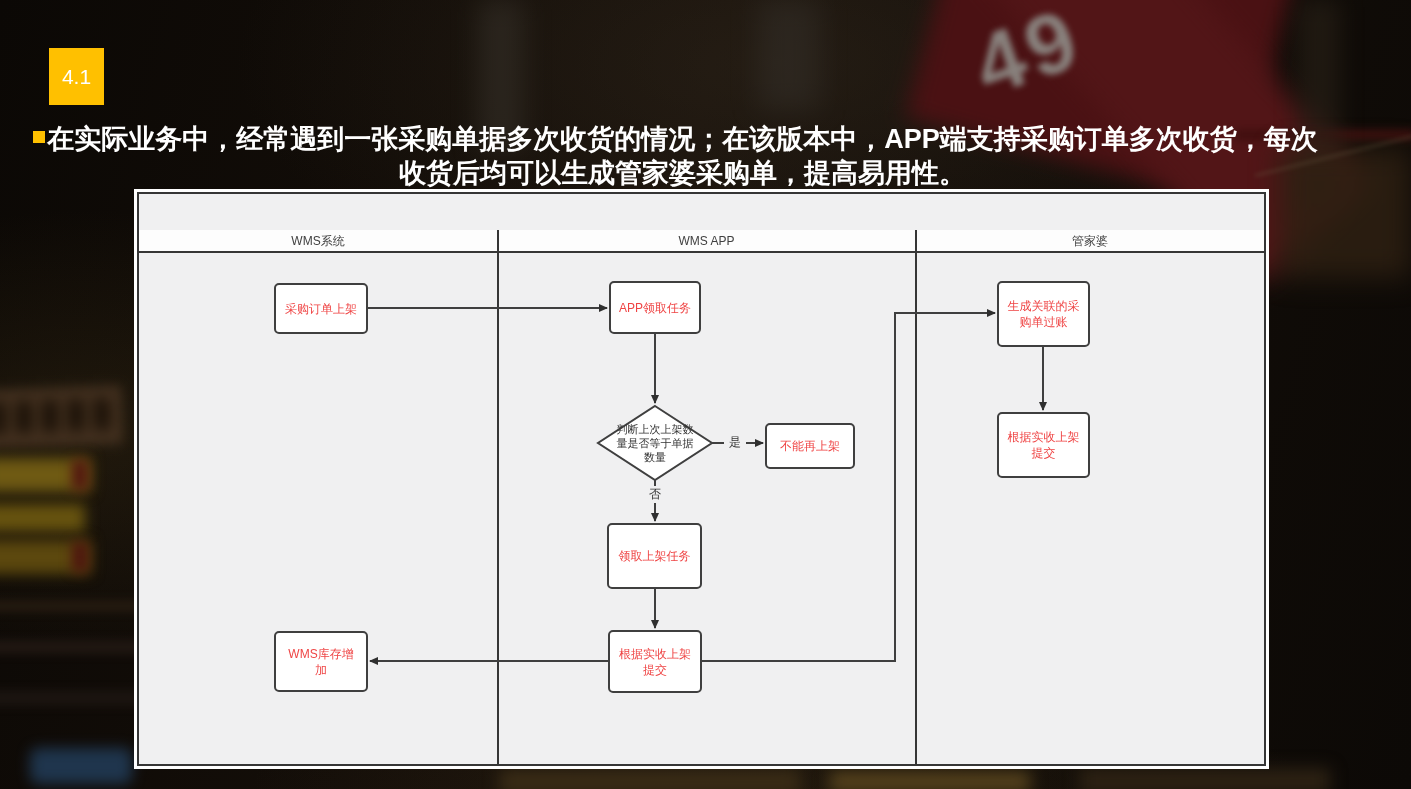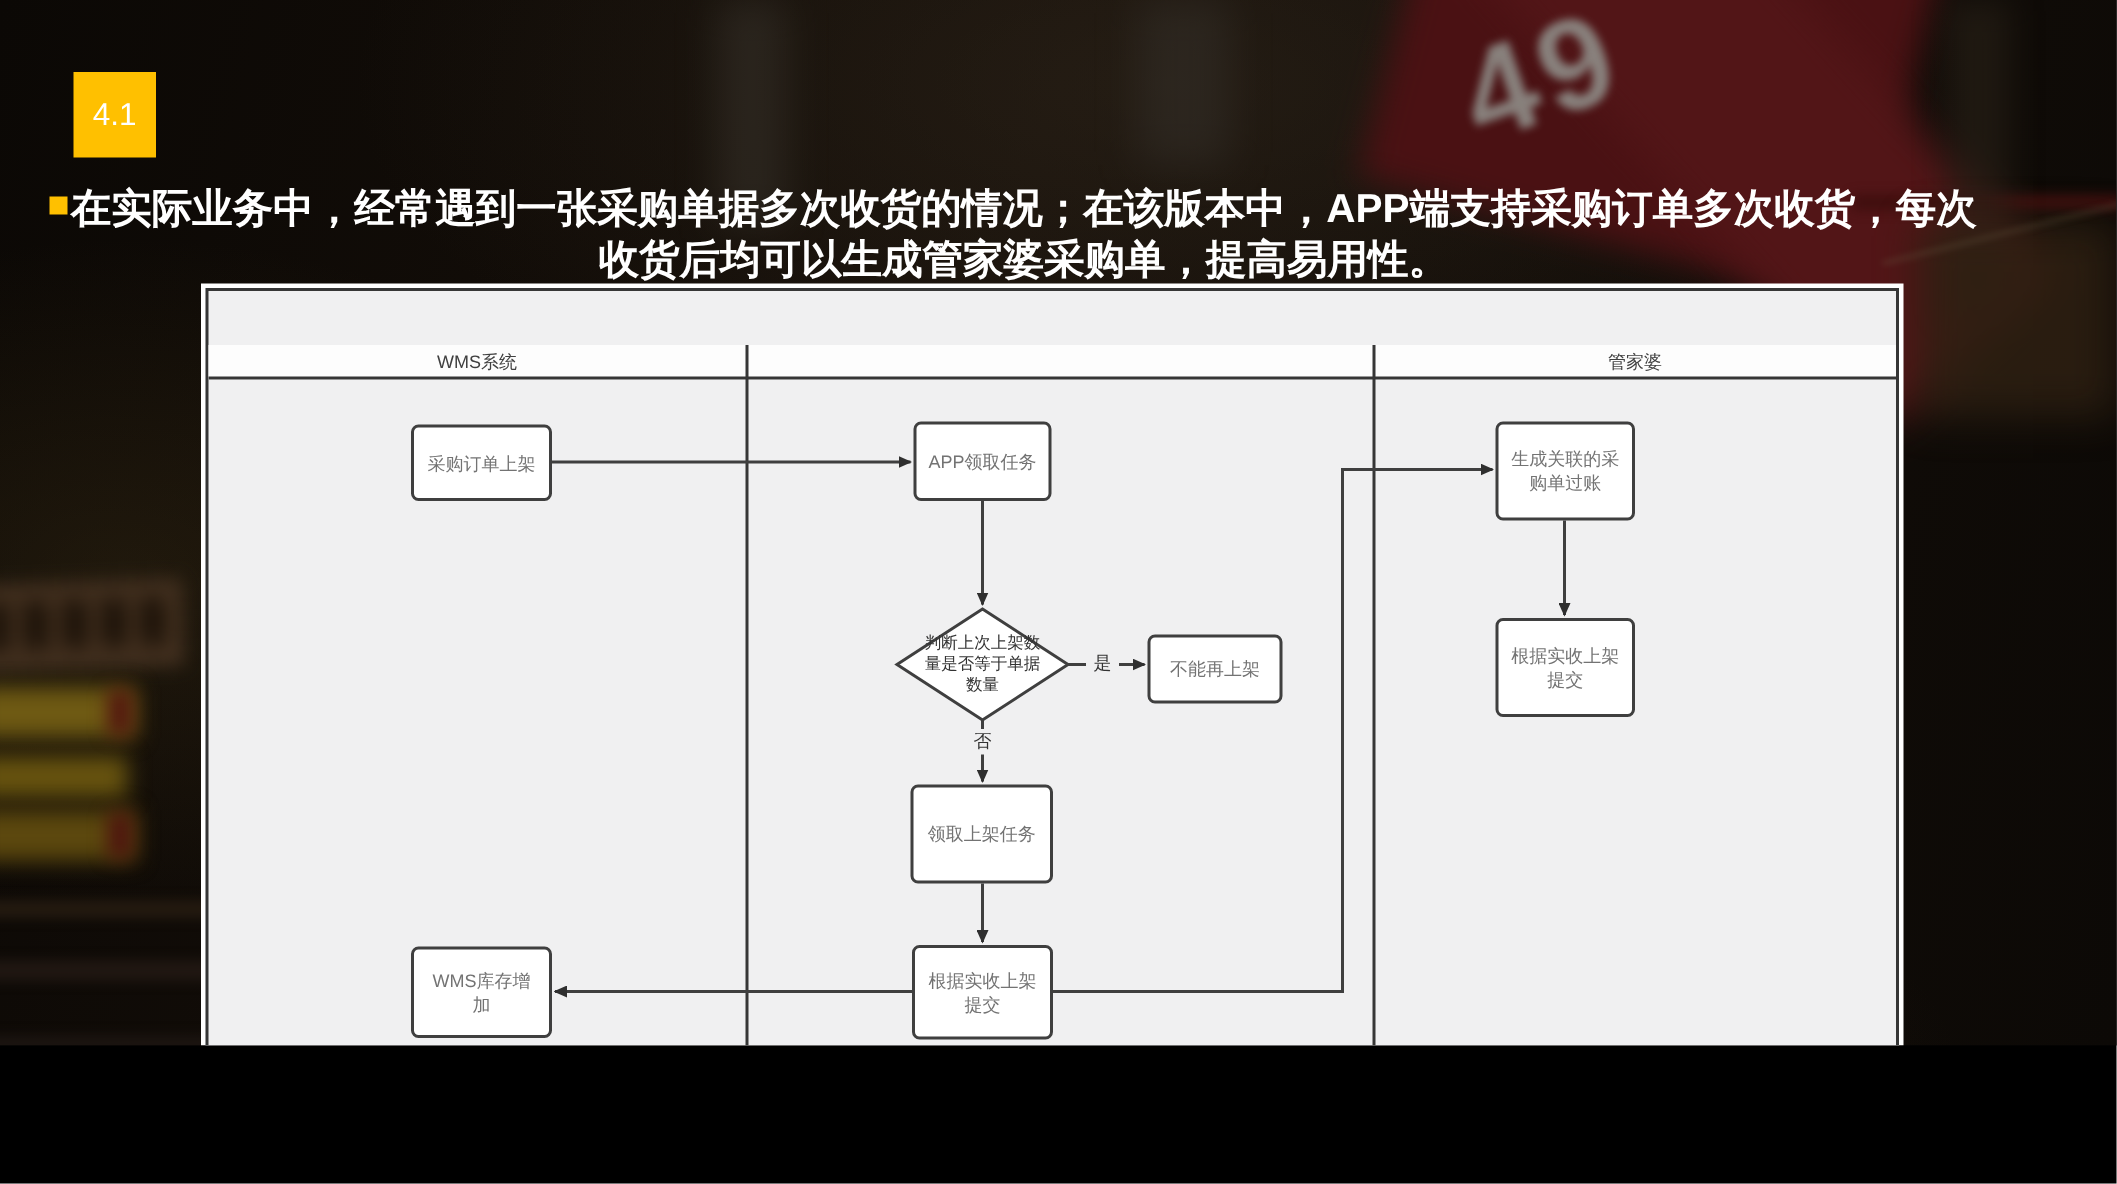--- a/index.html
+++ b/index.html
@@ -1,18 +1,18 @@
 <!DOCTYPE html>
 <html><head>
 <meta charset="utf-8">
 <style>
   * { margin:0; padding:0; box-sizing:border-box; }
   html,body { background:#000; }
   .slide {
-    position:relative; width:1411px; height:697px; overflow:hidden;
+    position:relative; width:1411px; height:789px; overflow:hidden;
     background:#0f0b07;
     font-family:"Liberation Sans","DejaVu Sans",sans-serif;
     padding-left:30px;
   }
   
   .bg-grad { position:absolute; inset:0;
     background:
       radial-gradient(900px 420px at 55% 8%, rgba(62,52,38,.35), transparent 60%),
       radial-gradient(520px 320px at 6% 55%, rgba(74,58,26,.30), transparent 70%),
       radial-gradient(760px 260px at 55% 102%, rgba(84,66,32,.22), transparent 70%),
@@ -68,21 +68,21 @@
   .lane-0 { left:0;     width:358px; }
   .lane-1 { left:360px; width:415px; }
   .lane-2 { left:777px; width:348px; }
   .fc-divider { position:absolute; top:36px; width:2px; height:534px; background:#363636; }
   .div-1 { left:358px; }
   .div-2 { left:776px; }
   .fc-svg { position:absolute; left:0; top:0; width:1125px; height:570px; }
 
   .node { position:absolute; background:#fff; border:2px solid #3f3f3f; border-radius:5px;
     display:flex; align-items:center; justify-content:center; text-align:center;
-    font-size:12px; line-height:16px; color:#737373; padding:2px 6px; }
+    font-size:12px; line-height:16px; color:#ef4444; padding:2px 6px; }
   .n0 { left:135px; top:89px;  width:94px; height:51px; padding:2px 4px; }
   .n1 { left:470px; top:87px;  width:92px; height:53px; }
   .n3 { left:626px; top:229px; width:90px; height:46px; }
   .n4 { left:468px; top:329px; width:95px; height:66px; }
   .n5 { left:469px; top:436px; width:94px; height:63px; }
   .n6 { left:135px; top:437px; width:94px; height:61px; padding:2px 11px; }
   .n7 { left:858px; top:87px;  width:93px; height:66px; }
   .n8 { left:858px; top:218px; width:93px; height:66px; }
   .diamond-text { position:absolute; left:476px; top:221px; width:80px; height:56px;
     display:flex; align-items:center; justify-content:center; text-align:center;
@@ -129,20 +129,21 @@
     <span class="bullet"></span>
     <span>在实际业务中，经常遇到一张采购单据多次收货的情况；在该版本中，APP端支持采购订单多次收货，每次收货后均可以生成管家婆采购单，提高易用性。</span>
   </div>
 
   <div class="fc">
     <div class="fc-inner">
 
 
       <div class="fc-header-row">
         <div class="fc-lane-label lane-0">WMS系统</div>
+        <div class="fc-lane-label lane-1">WMS APP</div>
         <div class="fc-lane-label lane-2">管家婆</div>
       </div>
 
       <div class="fc-divider div-1"></div>
       <div class="fc-divider div-2"></div>
 
       <svg class="fc-svg" viewBox="0 0 1125 570">
         <defs>
           <marker id="arrow" markerWidth="9" markerHeight="8" refX="8" refY="4" orient="auto" markerUnits="userSpaceOnUse">
             <path d="M0,0 L9,4 L0,8 z" fill="#2f2f2f"></path>

